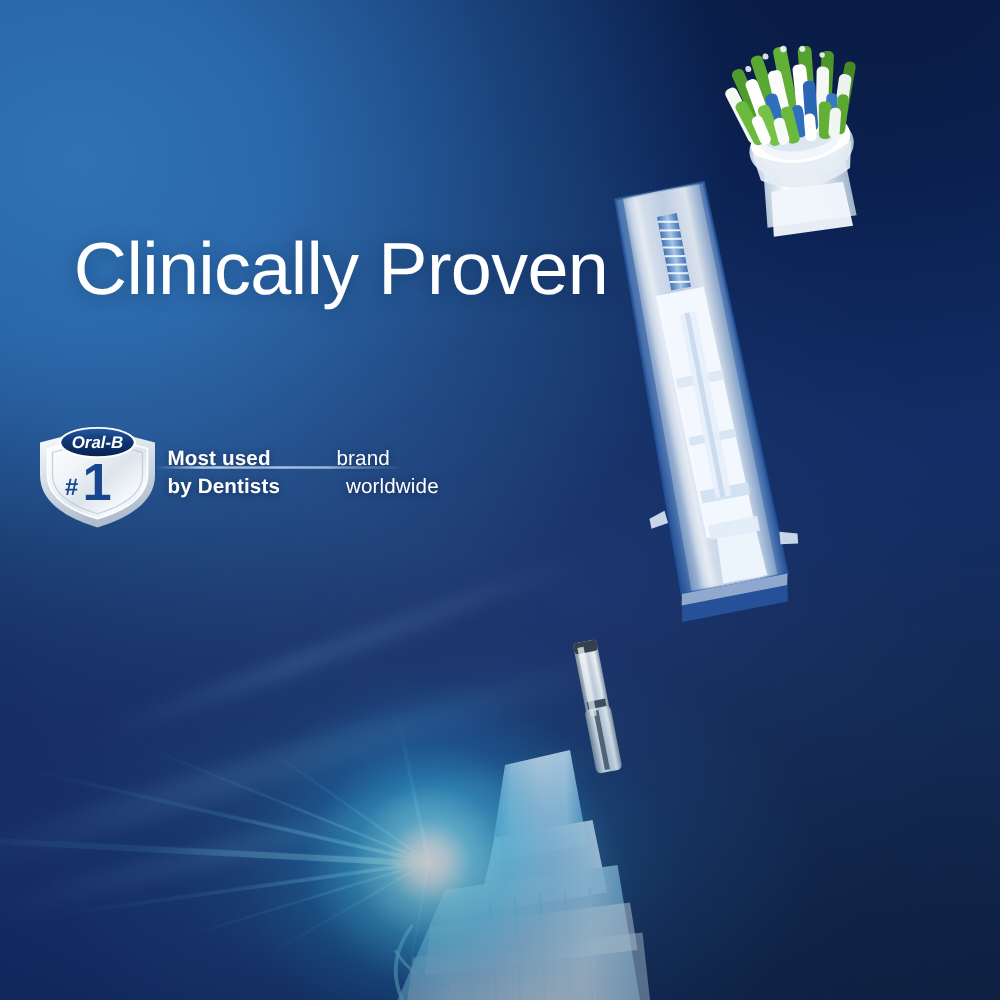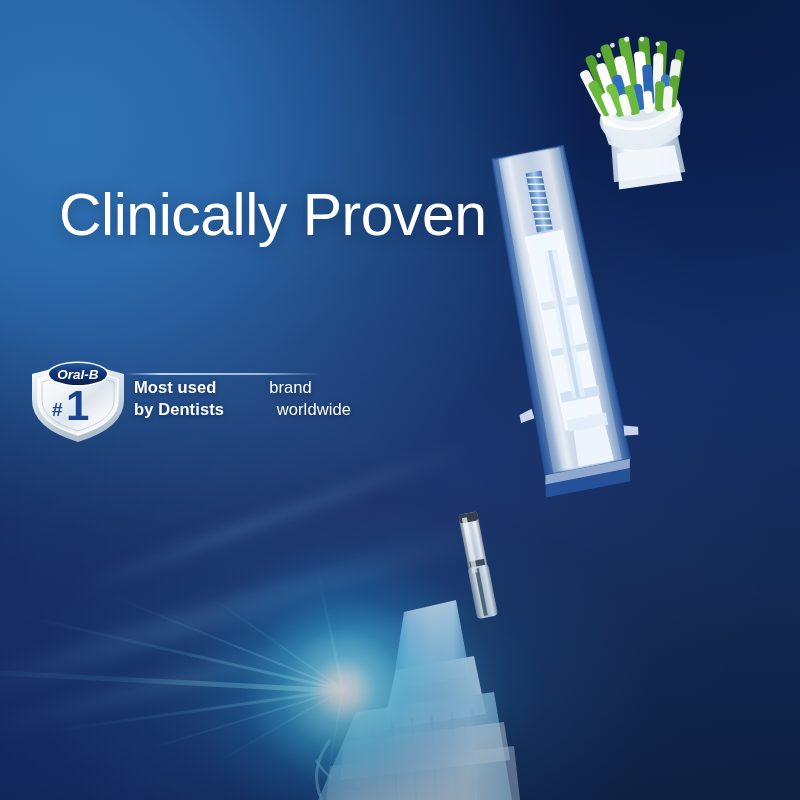--- a/index.html
+++ b/index.html
@@ -107,21 +107,21 @@
     font-size:59px;
     line-height:1.13;
     font-weight:400;
     letter-spacing:-0.5px;
     text-shadow:0 2px 14px rgba(5,25,60,0.35);
     margin-left:30px;
   }
   .headline span { display:block; }
 
   
-  .badge { position:absolute; left:26px; top:356px; display:flex; align-items:flex-start; }
+  .badge { position:absolute; left:26px; top:336px; display:flex; align-items:flex-start; }
   .shield-wrap { position:relative; width:104px; height:88px; }
   .seal-text {
     position:absolute; left:108px; top:20px;
     color:#ffffff;
     font-size:16.5px;
     line-height:1.36;
     letter-spacing:0.1px;
     white-space:nowrap;
     text-shadow:0 1px 5px rgba(4,22,55,0.5);
   }

